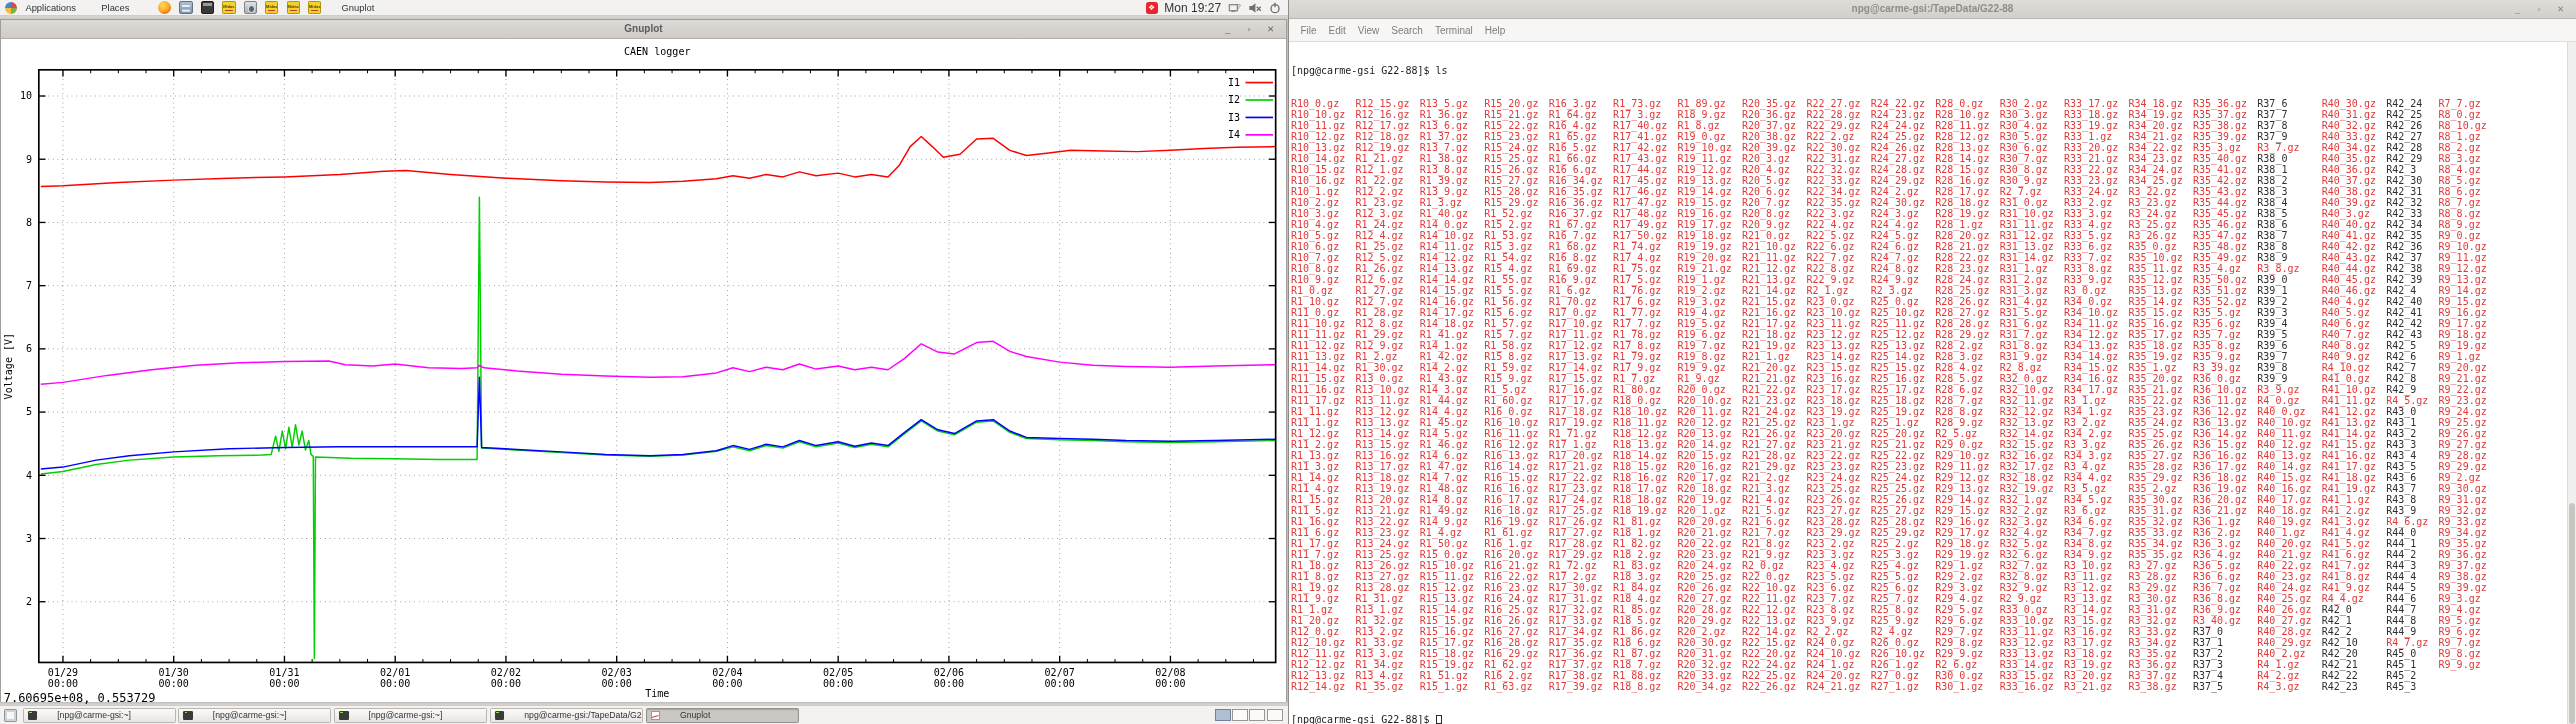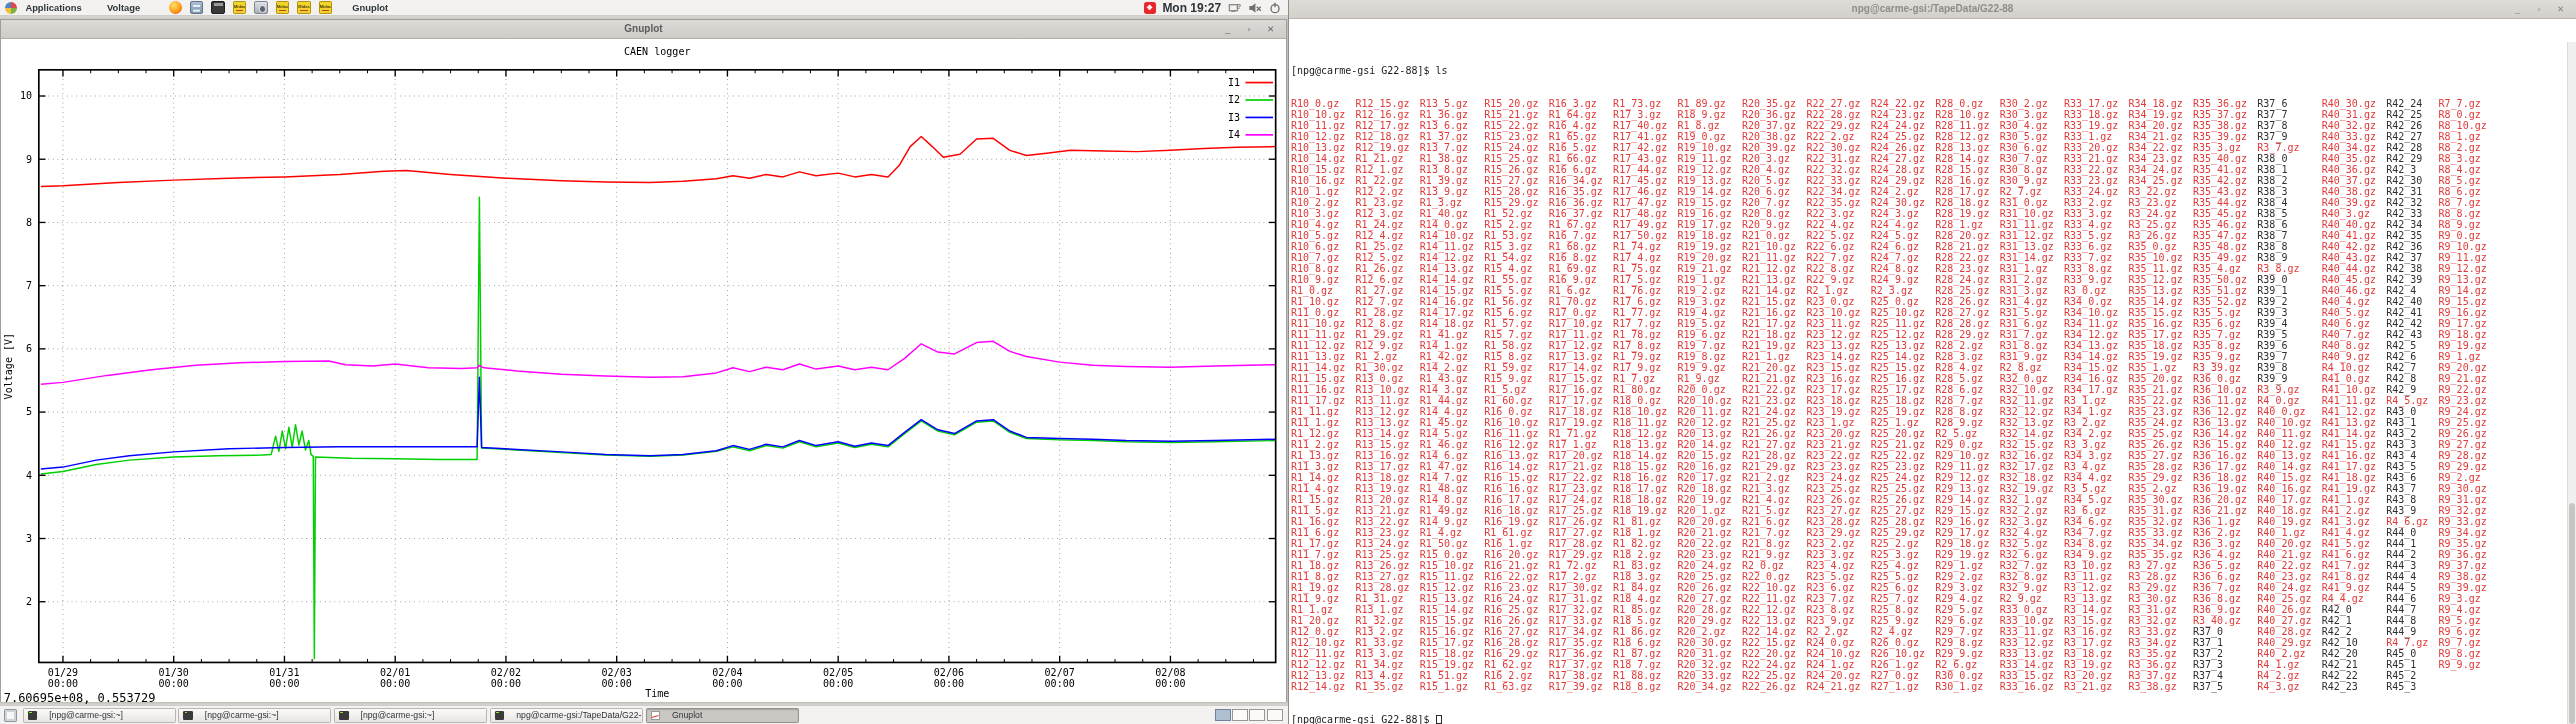--- a/index.html
+++ b/index.html
@@ -1,19 +1,19 @@
 <!DOCTYPE html>
 <html style="font-size:10.7px"><head>
 <meta charset="utf-8">
 <style>
   * { margin:0; padding:0; box-sizing:border-box; }
   html,body { width:2576px; height:725px; overflow:hidden; background:#d6d3ce; font-family:"Liberation Sans",sans-serif; }
 
   
-  #top-panel { position:absolute; left:0; top:0; width:1288px; height:16px; background:#f3f2f0; border-bottom:0.7px solid #cfcdc9; display:flex; align-items:center; z-index:30;font-weight:bold; }
+  #top-panel { position:absolute; left:0; top:0; width:1288px; height:16px; background:#f3f2f0; border-bottom:0.7px solid #cfcdc9; display:flex; align-items:center; z-index:30; }
   .panel-menu { font-size:9.4px; color:#2e3436; padding:0 6.7px; height:16px; display:flex; align-items:center; cursor:default; }
   .launcher { width:13.4px; height:13.4px; margin:0 2.7px; display:inline-block; position:relative; }
   .firefox-icon { border-radius:50%; background:radial-gradient(circle at 38% 32%, #ffe066, #ff9e1b 55%, #e0570f 85%); }
   .file-manager-icon { border-radius:2px; background:linear-gradient(#aebfd2,#7e97b0); border:0.7px solid #5f7387; }
   .file-manager-icon:after { content:""; position:absolute; left:2px; right:2px; top:3.4px; height:2px; background:#e8eef5; box-shadow:0 4.7px 0 #e8eef5; }
   .terminal-icon { border-radius:2px; background:#3a3a3a; border:0.7px solid #1f1f1f; }
   .terminal-icon:after { content:""; position:absolute; left:1.3px; top:1.3px; right:1.3px; height:2.7px; background:#9a9a9a; }
   .midas-icon { background:#f2d32c; border:0.7px solid #b09310; border-radius:1.3px; }
   .midas-icon:after { content:"Midas"; position:absolute; left:0; right:0; top:2.7px; text-align:center; font-size:4px; color:#4a3b06; font-weight:bold; }
   .midas-icon:before { content:""; position:absolute; left:2px; right:2px; bottom:2px; height:1.3px; background:#c03a2b; }
@@ -33,21 +33,21 @@
   #gnuplot-title { position:absolute; left:0; right:0; top:3.4px; text-align:center; font-size:10px; font-weight:bold; color:#5b5b5b; }
   .winbtn { position:absolute; top:2.7px; width:14.8px; height:13.4px; text-align:center; font-size:8.7px; color:#6e6e6e; line-height:13.4px; }
   #gnuplot-client { position:absolute; left:0; top:19px; width:1285px; height:663px; background:#fff; }
   #chart-svg { position:absolute; left:0; top:0; }
   #gnuplot-status { position:absolute; left:2.7px; top:652px; font-family:"DejaVu Sans Mono",monospace; font-size:12px; color:#000; }
 
   
   #taskbar { position:absolute; left:0; top:705px; width:1288px; height:19.5px; background:#f3f2f0; border-top:0.7px solid #cfcdc9; display:flex; align-items:center; z-index:30; }
   .show-desktop-icon { width:13.4px; height:13.4px; margin:0 5.4px 0 4px; background:#cfd4d9; border:0.7px solid #8d949b; border-radius:1.3px; position:relative; }
   .show-desktop-icon:after { content:""; position:absolute; inset:2px; background:#f5f7f9; }
-  .task-button { width:153px; height:15.4px; margin-right:2.7px; border:0.7px solid #b9b6b2; border-radius:1.3px; background:linear-gradient(#fbfaf9,#e8e6e3); display:flex; align-items:center; gap:12px; padding:0 4px; font-size:8.7px; color:#2e3436; overflow:hidden; white-space:nowrap; }
+  .task-button { width:153px; height:15.4px; margin-right:2.7px; border:0.7px solid #b9b6b2; border-radius:1.3px; background:linear-gradient(#fbfaf9,#e8e6e3); display:flex; align-items:center; gap:20px; padding:0 4px; font-size:8.7px; color:#2e3436; overflow:hidden; white-space:nowrap; }
   .task-button.active { background:#cbc8c4; border-color:#96938f; box-shadow:inset 0 0.7px 1.3px rgba(0,0,0,.25); }
   .terminal-task-icon { width:9.4px; height:9.4px; background:#3a3a3a; border-radius:1.3px; flex:0 0 auto; position:relative; }
   .terminal-task-icon:after { content:""; position:absolute; left:1.3px; top:1.3px; width:2.7px; height:1.3px; background:#8ae234; }
   .gnuplot-task-icon { width:9.4px; height:9.4px; background:#fff; border:0.7px solid #999; flex:0 0 auto; position:relative; }
   .gnuplot-task-icon:after { content:""; position:absolute; left:0.7px; top:4px; width:6.7px; height:2px; border-top:1.3px solid #e03a3a; transform:rotate(-18deg); }
   #pager { margin-left:auto; margin-right:5.4px; display:flex; gap:1.3px; }
   .pager-cell { width:16px; height:12px; background:#fbfaf9; border:0.7px solid #9a9792; }
   .pager-cell.active { background:#aebfd2; border-color:#6f8298; }
 
   
@@ -71,21 +71,21 @@
   
   .ctick { font-family:"DejaVu Sans Mono",monospace; font-size:15px; fill:#000; }
   .ctitle { font-family:"DejaVu Sans Mono",monospace; font-size:15px; fill:#000; }
 </style>
 </head>
 <body>
 
 <div id="top-panel">
   <span class="gnome-menu-icon"></span>
   <span class="panel-menu">Applications</span>
-  <span class="panel-menu" style="margin-left:12px">Voltage</span>
+  <span class="panel-menu" style="margin-left:12px">Places</span>
   <span id="launcher-strip" style="display:flex;align-items:center;margin-left:19px;gap:2.7px">
       <span class="launcher firefox-icon"></span>
       <span class="launcher file-manager-icon"></span>
       <span class="launcher terminal-icon"></span>
       <span class="launcher midas-icon"></span>
       <span class="launcher screenshot-icon"></span>
       <span class="launcher midas-icon"></span>
       <span class="launcher midas-icon"></span>
       <span class="launcher midas-icon"></span>
     </span>
@@ -328,20 +328,28 @@
     </span>
 </div>
 
 <div id="terminal-window">
   <div id="terminal-titlebar">
     <div id="terminal-title">npg@carme-gsi:/TapeData/G22-88</div>
     <span class="winbtn term" style="right:51px">_</span>
     <span class="winbtn term" style="right:29.5px">▫</span>
     <span class="winbtn term" style="right:8px">✕</span>
   </div>
+  <div id="terminal-menubar">
+      <span class="term-menu-item">File</span>
+      <span class="term-menu-item">Edit</span>
+      <span class="term-menu-item">View</span>
+      <span class="term-menu-item">Search</span>
+      <span class="term-menu-item">Terminal</span>
+      <span class="term-menu-item">Help</span>
+    </div>
   <div id="terminal-content">
     <div><span id="prompt1">[npg@carme-gsi G22-88]$ ls</span></div>
     <div id="listing"><div class="ls-col"><div class="fz">R10_0.gz</div><div class="fz">R10_10.gz</div><div class="fz">R10_11.gz</div><div class="fz">R10_12.gz</div><div class="fz">R10_13.gz</div><div class="fz">R10_14.gz</div><div class="fz">R10_15.gz</div><div class="fz">R10_16.gz</div><div class="fz">R10_1.gz</div><div class="fz">R10_2.gz</div><div class="fz">R10_3.gz</div><div class="fz">R10_4.gz</div><div class="fz">R10_5.gz</div><div class="fz">R10_6.gz</div><div class="fz">R10_7.gz</div><div class="fz">R10_8.gz</div><div class="fz">R10_9.gz</div><div class="fz">R1_0.gz</div><div class="fz">R1_10.gz</div><div class="fz">R11_0.gz</div><div class="fz">R11_10.gz</div><div class="fz">R11_11.gz</div><div class="fz">R11_12.gz</div><div class="fz">R11_13.gz</div><div class="fz">R11_14.gz</div><div class="fz">R11_15.gz</div><div class="fz">R11_16.gz</div><div class="fz">R11_17.gz</div><div class="fz">R1_11.gz</div><div class="fz">R11_1.gz</div><div class="fz">R1_12.gz</div><div class="fz">R11_2.gz</div><div class="fz">R1_13.gz</div><div class="fz">R11_3.gz</div><div class="fz">R1_14.gz</div><div class="fz">R11_4.gz</div><div class="fz">R1_15.gz</div><div class="fz">R11_5.gz</div><div class="fz">R1_16.gz</div><div class="fz">R11_6.gz</div><div class="fz">R1_17.gz</div><div class="fz">R11_7.gz</div><div class="fz">R1_18.gz</div><div class="fz">R11_8.gz</div><div class="fz">R1_19.gz</div><div class="fz">R11_9.gz</div><div class="fz">R1_1.gz</div><div class="fz">R1_20.gz</div><div class="fz">R12_0.gz</div><div class="fz">R12_10.gz</div><div class="fz">R12_11.gz</div><div class="fz">R12_12.gz</div><div class="fz">R12_13.gz</div><div class="fz">R12_14.gz</div></div><div class="ls-col"><div class="fz">R12_15.gz</div><div class="fz">R12_16.gz</div><div class="fz">R12_17.gz</div><div class="fz">R12_18.gz</div><div class="fz">R12_19.gz</div><div class="fz">R1_21.gz</div><div class="fz">R12_1.gz</div><div class="fz">R1_22.gz</div><div class="fz">R12_2.gz</div><div class="fz">R1_23.gz</div><div class="fz">R12_3.gz</div><div class="fz">R1_24.gz</div><div class="fz">R12_4.gz</div><div class="fz">R1_25.gz</div><div class="fz">R12_5.gz</div><div class="fz">R1_26.gz</div><div class="fz">R12_6.gz</div><div class="fz">R1_27.gz</div><div class="fz">R12_7.gz</div><div class="fz">R1_28.gz</div><div class="fz">R12_8.gz</div><div class="fz">R1_29.gz</div><div class="fz">R12_9.gz</div><div class="fz">R1_2.gz</div><div class="fz">R1_30.gz</div><div class="fz">R13_0.gz</div><div class="fz">R13_10.gz</div><div class="fz">R13_11.gz</div><div class="fz">R13_12.gz</div><div class="fz">R13_13.gz</div><div class="fz">R13_14.gz</div><div class="fz">R13_15.gz</div><div class="fz">R13_16.gz</div><div class="fz">R13_17.gz</div><div class="fz">R13_18.gz</div><div class="fz">R13_19.gz</div><div class="fz">R13_20.gz</div><div class="fz">R13_21.gz</div><div class="fz">R13_22.gz</div><div class="fz">R13_23.gz</div><div class="fz">R13_24.gz</div><div class="fz">R13_25.gz</div><div class="fz">R13_26.gz</div><div class="fz">R13_27.gz</div><div class="fz">R13_28.gz</div><div class="fz">R1_31.gz</div><div class="fz">R13_1.gz</div><div class="fz">R1_32.gz</div><div class="fz">R13_2.gz</div><div class="fz">R1_33.gz</div><div class="fz">R13_3.gz</div><div class="fz">R1_34.gz</div><div class="fz">R13_4.gz</div><div class="fz">R1_35.gz</div></div><div class="ls-col"><div class="fz">R13_5.gz</div><div class="fz">R1_36.gz</div><div class="fz">R13_6.gz</div><div class="fz">R1_37.gz</div><div class="fz">R13_7.gz</div><div class="fz">R1_38.gz</div><div class="fz">R13_8.gz</div><div class="fz">R1_39.gz</div><div class="fz">R13_9.gz</div><div class="fz">R1_3.gz</div><div class="fz">R1_40.gz</div><div class="fz">R14_0.gz</div><div class="fz">R14_10.gz</div><div class="fz">R14_11.gz</div><div class="fz">R14_12.gz</div><div class="fz">R14_13.gz</div><div class="fz">R14_14.gz</div><div class="fz">R14_15.gz</div><div class="fz">R14_16.gz</div><div class="fz">R14_17.gz</div><div class="fz">R14_18.gz</div><div class="fz">R1_41.gz</div><div class="fz">R14_1.gz</div><div class="fz">R1_42.gz</div><div class="fz">R14_2.gz</div><div class="fz">R1_43.gz</div><div class="fz">R14_3.gz</div><div class="fz">R1_44.gz</div><div class="fz">R14_4.gz</div><div class="fz">R1_45.gz</div><div class="fz">R14_5.gz</div><div class="fz">R1_46.gz</div><div class="fz">R14_6.gz</div><div class="fz">R1_47.gz</div><div class="fz">R14_7.gz</div><div class="fz">R1_48.gz</div><div class="fz">R14_8.gz</div><div class="fz">R1_49.gz</div><div class="fz">R14_9.gz</div><div class="fz">R1_4.gz</div><div class="fz">R1_50.gz</div><div class="fz">R15_0.gz</div><div class="fz">R15_10.gz</div><div class="fz">R15_11.gz</div><div class="fz">R15_12.gz</div><div class="fz">R15_13.gz</div><div class="fz">R15_14.gz</div><div class="fz">R15_15.gz</div><div class="fz">R15_16.gz</div><div class="fz">R15_17.gz</div><div class="fz">R15_18.gz</div><div class="fz">R15_19.gz</div><div class="fz">R1_51.gz</div><div class="fz">R15_1.gz</div></div><div class="ls-col"><div class="fz">R15_20.gz</div><div class="fz">R15_21.gz</div><div class="fz">R15_22.gz</div><div class="fz">R15_23.gz</div><div class="fz">R15_24.gz</div><div class="fz">R15_25.gz</div><div class="fz">R15_26.gz</div><div class="fz">R15_27.gz</div><div class="fz">R15_28.gz</div><div class="fz">R15_29.gz</div><div class="fz">R1_52.gz</div><div class="fz">R15_2.gz</div><div class="fz">R1_53.gz</div><div class="fz">R15_3.gz</div><div class="fz">R1_54.gz</div><div class="fz">R15_4.gz</div><div class="fz">R1_55.gz</div><div class="fz">R15_5.gz</div><div class="fz">R1_56.gz</div><div class="fz">R15_6.gz</div><div class="fz">R1_57.gz</div><div class="fz">R15_7.gz</div><div class="fz">R1_58.gz</div><div class="fz">R15_8.gz</div><div class="fz">R1_59.gz</div><div class="fz">R15_9.gz</div><div class="fz">R1_5.gz</div><div class="fz">R1_60.gz</div><div class="fz">R16_0.gz</div><div class="fz">R16_10.gz</div><div class="fz">R16_11.gz</div><div class="fz">R16_12.gz</div><div class="fz">R16_13.gz</div><div class="fz">R16_14.gz</div><div class="fz">R16_15.gz</div><div class="fz">R16_16.gz</div><div class="fz">R16_17.gz</div><div class="fz">R16_18.gz</div><div class="fz">R16_19.gz</div><div class="fz">R1_61.gz</div><div class="fz">R16_1.gz</div><div class="fz">R16_20.gz</div><div class="fz">R16_21.gz</div><div class="fz">R16_22.gz</div><div class="fz">R16_23.gz</div><div class="fz">R16_24.gz</div><div class="fz">R16_25.gz</div><div class="fz">R16_26.gz</div><div class="fz">R16_27.gz</div><div class="fz">R16_28.gz</div><div class="fz">R16_29.gz</div><div class="fz">R1_62.gz</div><div class="fz">R16_2.gz</div><div class="fz">R1_63.gz</div></div><div class="ls-col"><div class="fz">R16_3.gz</div><div class="fz">R1_64.gz</div><div class="fz">R16_4.gz</div><div class="fz">R1_65.gz</div><div class="fz">R16_5.gz</div><div class="fz">R1_66.gz</div><div class="fz">R16_6.gz</div><div class="fz">R16_34.gz</div><div class="fz">R16_35.gz</div><div class="fz">R16_36.gz</div><div class="fz">R16_37.gz</div><div class="fz">R1_67.gz</div><div class="fz">R16_7.gz</div><div class="fz">R1_68.gz</div><div class="fz">R16_8.gz</div><div class="fz">R1_69.gz</div><div class="fz">R16_9.gz</div><div class="fz">R1_6.gz</div><div class="fz">R1_70.gz</div><div class="fz">R17_0.gz</div><div class="fz">R17_10.gz</div><div class="fz">R17_11.gz</div><div class="fz">R17_12.gz</div><div class="fz">R17_13.gz</div><div class="fz">R17_14.gz</div><div class="fz">R17_15.gz</div><div class="fz">R17_16.gz</div><div class="fz">R17_17.gz</div><div class="fz">R17_18.gz</div><div class="fz">R17_19.gz</div><div class="fz">R1_71.gz</div><div class="fz">R17_1.gz</div><div class="fz">R17_20.gz</div><div class="fz">R17_21.gz</div><div class="fz">R17_22.gz</div><div class="fz">R17_23.gz</div><div class="fz">R17_24.gz</div><div class="fz">R17_25.gz</div><div class="fz">R17_26.gz</div><div class="fz">R17_27.gz</div><div class="fz">R17_28.gz</div><div class="fz">R17_29.gz</div><div class="fz">R1_72.gz</div><div class="fz">R17_2.gz</div><div class="fz">R17_30.gz</div><div class="fz">R17_31.gz</div><div class="fz">R17_32.gz</div><div class="fz">R17_33.gz</div><div class="fz">R17_34.gz</div><div class="fz">R17_35.gz</div><div class="fz">R17_36.gz</div><div class="fz">R17_37.gz</div><div class="fz">R17_38.gz</div><div class="fz">R17_39.gz</div></div><div class="ls-col"><div class="fz">R1_73.gz</div><div class="fz">R17_3.gz</div><div class="fz">R17_40.gz</div><div class="fz">R17_41.gz</div><div class="fz">R17_42.gz</div><div class="fz">R17_43.gz</div><div class="fz">R17_44.gz</div><div class="fz">R17_45.gz</div><div class="fz">R17_46.gz</div><div class="fz">R17_47.gz</div><div class="fz">R17_48.gz</div><div class="fz">R17_49.gz</div><div class="fz">R17_50.gz</div><div class="fz">R1_74.gz</div><div class="fz">R17_4.gz</div><div class="fz">R1_75.gz</div><div class="fz">R17_5.gz</div><div class="fz">R1_76.gz</div><div class="fz">R17_6.gz</div><div class="fz">R1_77.gz</div><div class="fz">R17_7.gz</div><div class="fz">R1_78.gz</div><div class="fz">R17_8.gz</div><div class="fz">R1_79.gz</div><div class="fz">R17_9.gz</div><div class="fz">R1_7.gz</div><div class="fz">R1_80.gz</div><div class="fz">R18_0.gz</div><div class="fz">R18_10.gz</div><div class="fz">R18_11.gz</div><div class="fz">R18_12.gz</div><div class="fz">R18_13.gz</div><div class="fz">R18_14.gz</div><div class="fz">R18_15.gz</div><div class="fz">R18_16.gz</div><div class="fz">R18_17.gz</div><div class="fz">R18_18.gz</div><div class="fz">R18_19.gz</div><div class="fz">R1_81.gz</div><div class="fz">R18_1.gz</div><div class="fz">R1_82.gz</div><div class="fz">R18_2.gz</div><div class="fz">R1_83.gz</div><div class="fz">R18_3.gz</div><div class="fz">R1_84.gz</div><div class="fz">R18_4.gz</div><div class="fz">R1_85.gz</div><div class="fz">R18_5.gz</div><div class="fz">R1_86.gz</div><div class="fz">R18_6.gz</div><div class="fz">R1_87.gz</div><div class="fz">R18_7.gz</div><div class="fz">R1_88.gz</div><div class="fz">R18_8.gz</div></div><div class="ls-col"><div class="fz">R1_89.gz</div><div class="fz">R18_9.gz</div><div class="fz">R1_8.gz</div><div class="fz">R19_0.gz</div><div class="fz">R19_10.gz</div><div class="fz">R19_11.gz</div><div class="fz">R19_12.gz</div><div class="fz">R19_13.gz</div><div class="fz">R19_14.gz</div><div class="fz">R19_15.gz</div><div class="fz">R19_16.gz</div><div class="fz">R19_17.gz</div><div class="fz">R19_18.gz</div><div class="fz">R19_19.gz</div><div class="fz">R19_20.gz</div><div class="fz">R19_21.gz</div><div class="fz">R19_1.gz</div><div class="fz">R19_2.gz</div><div class="fz">R19_3.gz</div><div class="fz">R19_4.gz</div><div class="fz">R19_5.gz</div><div class="fz">R19_6.gz</div><div class="fz">R19_7.gz</div><div class="fz">R19_8.gz</div><div class="fz">R19_9.gz</div><div class="fz">R1_9.gz</div><div class="fz">R20_0.gz</div><div class="fz">R20_10.gz</div><div class="fz">R20_11.gz</div><div class="fz">R20_12.gz</div><div class="fz">R20_13.gz</div><div class="fz">R20_14.gz</div><div class="fz">R20_15.gz</div><div class="fz">R20_16.gz</div><div class="fz">R20_17.gz</div><div class="fz">R20_18.gz</div><div class="fz">R20_19.gz</div><div class="fz">R20_1.gz</div><div class="fz">R20_20.gz</div><div class="fz">R20_21.gz</div><div class="fz">R20_22.gz</div><div class="fz">R20_23.gz</div><div class="fz">R20_24.gz</div><div class="fz">R20_25.gz</div><div class="fz">R20_26.gz</div><div class="fz">R20_27.gz</div><div class="fz">R20_28.gz</div><div class="fz">R20_29.gz</div><div class="fz">R20_2.gz</div><div class="fz">R20_30.gz</div><div class="fz">R20_31.gz</div><div class="fz">R20_32.gz</div><div class="fz">R20_33.gz</div><div class="fz">R20_34.gz</div></div><div class="ls-col"><div class="fz">R20_35.gz</div><div class="fz">R20_36.gz</div><div class="fz">R20_37.gz</div><div class="fz">R20_38.gz</div><div class="fz">R20_39.gz</div><div class="fz">R20_3.gz</div><div class="fz">R20_4.gz</div><div class="fz">R20_5.gz</div><div class="fz">R20_6.gz</div><div class="fz">R20_7.gz</div><div class="fz">R20_8.gz</div><div class="fz">R20_9.gz</div><div class="fz">R21_0.gz</div><div class="fz">R21_10.gz</div><div class="fz">R21_11.gz</div><div class="fz">R21_12.gz</div><div class="fz">R21_13.gz</div><div class="fz">R21_14.gz</div><div class="fz">R21_15.gz</div><div class="fz">R21_16.gz</div><div class="fz">R21_17.gz</div><div class="fz">R21_18.gz</div><div class="fz">R21_19.gz</div><div class="fz">R21_1.gz</div><div class="fz">R21_20.gz</div><div class="fz">R21_21.gz</div><div class="fz">R21_22.gz</div><div class="fz">R21_23.gz</div><div class="fz">R21_24.gz</div><div class="fz">R21_25.gz</div><div class="fz">R21_26.gz</div><div class="fz">R21_27.gz</div><div class="fz">R21_28.gz</div><div class="fz">R21_29.gz</div><div class="fz">R21_2.gz</div><div class="fz">R21_3.gz</div><div class="fz">R21_4.gz</div><div class="fz">R21_5.gz</div><div class="fz">R21_6.gz</div><div class="fz">R21_7.gz</div><div class="fz">R21_8.gz</div><div class="fz">R21_9.gz</div><div class="fz">R2_0.gz</div><div class="fz">R22_0.gz</div><div class="fz">R22_10.gz</div><div class="fz">R22_11.gz</div><div class="fz">R22_12.gz</div><div class="fz">R22_13.gz</div><div class="fz">R22_14.gz</div><div class="fz">R22_15.gz</div><div class="fz">R22_20.gz</div><div class="fz">R22_24.gz</div><div class="fz">R22_25.gz</div><div class="fz">R22_26.gz</div></div><div class="ls-col"><div class="fz">R22_27.gz</div><div class="fz">R22_28.gz</div><div class="fz">R22_29.gz</div><div class="fz">R22_2.gz</div><div class="fz">R22_30.gz</div><div class="fz">R22_31.gz</div><div class="fz">R22_32.gz</div><div class="fz">R22_33.gz</div><div class="fz">R22_34.gz</div><div class="fz">R22_35.gz</div><div class="fz">R22_3.gz</div><div class="fz">R22_4.gz</div><div class="fz">R22_5.gz</div><div class="fz">R22_6.gz</div><div class="fz">R22_7.gz</div><div class="fz">R22_8.gz</div><div class="fz">R22_9.gz</div><div class="fz">R2_1.gz</div><div class="fz">R23_0.gz</div><div class="fz">R23_10.gz</div><div class="fz">R23_11.gz</div><div class="fz">R23_12.gz</div><div class="fz">R23_13.gz</div><div class="fz">R23_14.gz</div><div class="fz">R23_15.gz</div><div class="fz">R23_16.gz</div><div class="fz">R23_17.gz</div><div class="fz">R23_18.gz</div><div class="fz">R23_19.gz</div><div class="fz">R23_1.gz</div><div class="fz">R23_20.gz</div><div class="fz">R23_21.gz</div><div class="fz">R23_22.gz</div><div class="fz">R23_23.gz</div><div class="fz">R23_24.gz</div><div class="fz">R23_25.gz</div><div class="fz">R23_26.gz</div><div class="fz">R23_27.gz</div><div class="fz">R23_28.gz</div><div class="fz">R23_29.gz</div><div class="fz">R23_2.gz</div><div class="fz">R23_3.gz</div><div class="fz">R23_4.gz</div><div class="fz">R23_5.gz</div><div class="fz">R23_6.gz</div><div class="fz">R23_7.gz</div><div class="fz">R23_8.gz</div><div class="fz">R23_9.gz</div><div class="fz">R2_2.gz</div><div class="fz">R24_0.gz</div><div class="fz">R24_10.gz</div><div class="fz">R24_1.gz</div><div class="fz">R24_20.gz</div><div class="fz">R24_21.gz</div></div><div class="ls-col"><div class="fz">R24_22.gz</div><div class="fz">R24_23.gz</div><div class="fz">R24_24.gz</div><div class="fz">R24_25.gz</div><div class="fz">R24_26.gz</div><div class="fz">R24_27.gz</div><div class="fz">R24_28.gz</div><div class="fz">R24_29.gz</div><div class="fz">R24_2.gz</div><div class="fz">R24_30.gz</div><div class="fz">R24_3.gz</div><div class="fz">R24_4.gz</div><div class="fz">R24_5.gz</div><div class="fz">R24_6.gz</div><div class="fz">R24_7.gz</div><div class="fz">R24_8.gz</div><div class="fz">R24_9.gz</div><div class="fz">R2_3.gz</div><div class="fz">R25_0.gz</div><div class="fz">R25_10.gz</div><div class="fz">R25_11.gz</div><div class="fz">R25_12.gz</div><div class="fz">R25_13.gz</div><div class="fz">R25_14.gz</div><div class="fz">R25_15.gz</div><div class="fz">R25_16.gz</div><div class="fz">R25_17.gz</div><div class="fz">R25_18.gz</div><div class="fz">R25_19.gz</div><div class="fz">R25_1.gz</div><div class="fz">R25_20.gz</div><div class="fz">R25_21.gz</div><div class="fz">R25_22.gz</div><div class="fz">R25_23.gz</div><div class="fz">R25_24.gz</div><div class="fz">R25_25.gz</div><div class="fz">R25_26.gz</div><div class="fz">R25_27.gz</div><div class="fz">R25_28.gz</div><div class="fz">R25_29.gz</div><div class="fz">R25_2.gz</div><div class="fz">R25_3.gz</div><div class="fz">R25_4.gz</div><div class="fz">R25_5.gz</div><div class="fz">R25_6.gz</div><div class="fz">R25_7.gz</div><div class="fz">R25_8.gz</div><div class="fz">R25_9.gz</div><div class="fz">R2_4.gz</div><div class="fz">R26_0.gz</div><div class="fz">R26_10.gz</div><div class="fz">R26_1.gz</div><div class="fz">R27_0.gz</div><div class="fz">R27_1.gz</div></div><div class="ls-col"><div class="fz">R28_0.gz</div><div class="fz">R28_10.gz</div><div class="fz">R28_11.gz</div><div class="fz">R28_12.gz</div><div class="fz">R28_13.gz</div><div class="fz">R28_14.gz</div><div class="fz">R28_15.gz</div><div class="fz">R28_16.gz</div><div class="fz">R28_17.gz</div><div class="fz">R28_18.gz</div><div class="fz">R28_19.gz</div><div class="fz">R28_1.gz</div><div class="fz">R28_20.gz</div><div class="fz">R28_21.gz</div><div class="fz">R28_22.gz</div><div class="fz">R28_23.gz</div><div class="fz">R28_24.gz</div><div class="fz">R28_25.gz</div><div class="fz">R28_26.gz</div><div class="fz">R28_27.gz</div><div class="fz">R28_28.gz</div><div class="fz">R28_29.gz</div><div class="fz">R28_2.gz</div><div class="fz">R28_3.gz</div><div class="fz">R28_4.gz</div><div class="fz">R28_5.gz</div><div class="fz">R28_6.gz</div><div class="fz">R28_7.gz</div><div class="fz">R28_8.gz</div><div class="fz">R28_9.gz</div><div class="fz">R2_5.gz</div><div class="fz">R29_0.gz</div><div class="fz">R29_10.gz</div><div class="fz">R29_11.gz</div><div class="fz">R29_12.gz</div><div class="fz">R29_13.gz</div><div class="fz">R29_14.gz</div><div class="fz">R29_15.gz</div><div class="fz">R29_16.gz</div><div class="fz">R29_17.gz</div><div class="fz">R29_18.gz</div><div class="fz">R29_19.gz</div><div class="fz">R29_1.gz</div><div class="fz">R29_2.gz</div><div class="fz">R29_3.gz</div><div class="fz">R29_4.gz</div><div class="fz">R29_5.gz</div><div class="fz">R29_6.gz</div><div class="fz">R29_7.gz</div><div class="fz">R29_8.gz</div><div class="fz">R29_9.gz</div><div class="fz">R2_6.gz</div><div class="fz">R30_0.gz</div><div class="fz">R30_1.gz</div></div><div class="ls-col"><div class="fz">R30_2.gz</div><div class="fz">R30_3.gz</div><div class="fz">R30_4.gz</div><div class="fz">R30_5.gz</div><div class="fz">R30_6.gz</div><div class="fz">R30_7.gz</div><div class="fz">R30_8.gz</div><div class="fz">R30_9.gz</div><div class="fz">R2_7.gz</div><div class="fz">R31_0.gz</div><div class="fz">R31_10.gz</div><div class="fz">R31_11.gz</div><div class="fz">R31_12.gz</div><div class="fz">R31_13.gz</div><div class="fz">R31_14.gz</div><div class="fz">R31_1.gz</div><div class="fz">R31_2.gz</div><div class="fz">R31_3.gz</div><div class="fz">R31_4.gz</div><div class="fz">R31_5.gz</div><div class="fz">R31_6.gz</div><div class="fz">R31_7.gz</div><div class="fz">R31_8.gz</div><div class="fz">R31_9.gz</div><div class="fz">R2_8.gz</div><div class="fz">R32_0.gz</div><div class="fz">R32_10.gz</div><div class="fz">R32_11.gz</div><div class="fz">R32_12.gz</div><div class="fz">R32_13.gz</div><div class="fz">R32_14.gz</div><div class="fz">R32_15.gz</div><div class="fz">R32_16.gz</div><div class="fz">R32_17.gz</div><div class="fz">R32_18.gz</div><div class="fz">R32_19.gz</div><div class="fz">R32_1.gz</div><div class="fz">R32_2.gz</div><div class="fz">R32_3.gz</div><div class="fz">R32_4.gz</div><div class="fz">R32_5.gz</div><div class="fz">R32_6.gz</div><div class="fz">R32_7.gz</div><div class="fz">R32_8.gz</div><div class="fz">R32_9.gz</div><div class="fz">R2_9.gz</div><div class="fz">R33_0.gz</div><div class="fz">R33_10.gz</div><div class="fz">R33_11.gz</div><div class="fz">R33_12.gz</div><div class="fz">R33_13.gz</div><div class="fz">R33_14.gz</div><div class="fz">R33_15.gz</div><div class="fz">R33_16.gz</div></div><div class="ls-col"><div class="fz">R33_17.gz</div><div class="fz">R33_18.gz</div><div class="fz">R33_19.gz</div><div class="fz">R33_1.gz</div><div class="fz">R33_20.gz</div><div class="fz">R33_21.gz</div><div class="fz">R33_22.gz</div><div class="fz">R33_23.gz</div><div class="fz">R33_24.gz</div><div class="fz">R33_2.gz</div><div class="fz">R33_3.gz</div><div class="fz">R33_4.gz</div><div class="fz">R33_5.gz</div><div class="fz">R33_6.gz</div><div class="fz">R33_7.gz</div><div class="fz">R33_8.gz</div><div class="fz">R33_9.gz</div><div class="fz">R3_0.gz</div><div class="fz">R34_0.gz</div><div class="fz">R34_10.gz</div><div class="fz">R34_11.gz</div><div class="fz">R34_12.gz</div><div class="fz">R34_13.gz</div><div class="fz">R34_14.gz</div><div class="fz">R34_15.gz</div><div class="fz">R34_16.gz</div><div class="fz">R34_17.gz</div><div class="fz">R3_1.gz</div><div class="fz">R34_1.gz</div><div class="fz">R3_2.gz</div><div class="fz">R34_2.gz</div><div class="fz">R3_3.gz</div><div class="fz">R34_3.gz</div><div class="fz">R3_4.gz</div><div class="fz">R34_4.gz</div><div class="fz">R3_5.gz</div><div class="fz">R34_5.gz</div><div class="fz">R3_6.gz</div><div class="fz">R34_6.gz</div><div class="fz">R34_7.gz</div><div class="fz">R34_8.gz</div><div class="fz">R34_9.gz</div><div class="fz">R3_10.gz</div><div class="fz">R3_11.gz</div><div class="fz">R3_12.gz</div><div class="fz">R3_13.gz</div><div class="fz">R3_14.gz</div><div class="fz">R3_15.gz</div><div class="fz">R3_16.gz</div><div class="fz">R3_17.gz</div><div class="fz">R3_18.gz</div><div class="fz">R3_19.gz</div><div class="fz">R3_20.gz</div><div class="fz">R3_21.gz</div></div><div class="ls-col"><div class="fz">R34_18.gz</div><div class="fz">R34_19.gz</div><div class="fz">R34_20.gz</div><div class="fz">R34_21.gz</div><div class="fz">R34_22.gz</div><div class="fz">R34_23.gz</div><div class="fz">R34_24.gz</div><div class="fz">R34_25.gz</div><div class="fz">R3_22.gz</div><div class="fz">R3_23.gz</div><div class="fz">R3_24.gz</div><div class="fz">R3_25.gz</div><div class="fz">R3_26.gz</div><div class="fz">R35_0.gz</div><div class="fz">R35_10.gz</div><div class="fz">R35_11.gz</div><div class="fz">R35_12.gz</div><div class="fz">R35_13.gz</div><div class="fz">R35_14.gz</div><div class="fz">R35_15.gz</div><div class="fz">R35_16.gz</div><div class="fz">R35_17.gz</div><div class="fz">R35_18.gz</div><div class="fz">R35_19.gz</div><div class="fz">R35_1.gz</div><div class="fz">R35_20.gz</div><div class="fz">R35_21.gz</div><div class="fz">R35_22.gz</div><div class="fz">R35_23.gz</div><div class="fz">R35_24.gz</div><div class="fz">R35_25.gz</div><div class="fz">R35_26.gz</div><div class="fz">R35_27.gz</div><div class="fz">R35_28.gz</div><div class="fz">R35_29.gz</div><div class="fz">R35_2.gz</div><div class="fz">R35_30.gz</div><div class="fz">R35_31.gz</div><div class="fz">R35_32.gz</div><div class="fz">R35_33.gz</div><div class="fz">R35_34.gz</div><div class="fz">R35_35.gz</div><div class="fz">R3_27.gz</div><div class="fz">R3_28.gz</div><div class="fz">R3_29.gz</div><div class="fz">R3_30.gz</div><div class="fz">R3_31.gz</div><div class="fz">R3_32.gz</div><div class="fz">R3_33.gz</div><div class="fz">R3_34.gz</div><div class="fz">R3_35.gz</div><div class="fz">R3_36.gz</div><div class="fz">R3_37.gz</div><div class="fz">R3_38.gz</div></div><div class="ls-col"><div class="fz">R35_36.gz</div><div class="fz">R35_37.gz</div><div class="fz">R35_38.gz</div><div class="fz">R35_39.gz</div><div class="fz">R35_3.gz</div><div class="fz">R35_40.gz</div><div class="fz">R35_41.gz</div><div class="fz">R35_42.gz</div><div class="fz">R35_43.gz</div><div class="fz">R35_44.gz</div><div class="fz">R35_45.gz</div><div class="fz">R35_46.gz</div><div class="fz">R35_47.gz</div><div class="fz">R35_48.gz</div><div class="fz">R35_49.gz</div><div class="fz">R35_4.gz</div><div class="fz">R35_50.gz</div><div class="fz">R35_51.gz</div><div class="fz">R35_52.gz</div><div class="fz">R35_5.gz</div><div class="fz">R35_6.gz</div><div class="fz">R35_7.gz</div><div class="fz">R35_8.gz</div><div class="fz">R35_9.gz</div><div class="fz">R3_39.gz</div><div class="fz">R36_0.gz</div><div class="fz">R36_10.gz</div><div class="fz">R36_11.gz</div><div class="fz">R36_12.gz</div><div class="fz">R36_13.gz</div><div class="fz">R36_14.gz</div><div class="fz">R36_15.gz</div><div class="fz">R36_16.gz</div><div class="fz">R36_17.gz</div><div class="fz">R36_18.gz</div><div class="fz">R36_19.gz</div><div class="fz">R36_20.gz</div><div class="fz">R36_21.gz</div><div class="fz">R36_1.gz</div><div class="fz">R36_2.gz</div><div class="fz">R36_3.gz</div><div class="fz">R36_4.gz</div><div class="fz">R36_5.gz</div><div class="fz">R36_6.gz</div><div class="fz">R36_7.gz</div><div class="fz">R36_8.gz</div><div class="fz">R36_9.gz</div><div class="fz">R3_40.gz</div><div class="fb">R37_0</div><div class="fb">R37_1</div><div class="fb">R37_2</div><div class="fb">R37_3</div><div class="fb">R37_4</div><div class="fb">R37_5</div></div><div class="ls-col"><div class="fb">R37_6</div><div class="fb">R37_7</div><div class="fb">R37_8</div><div class="fb">R37_9</div><div class="fz">R3_7.gz</div><div class="fb">R38_0</div><div class="fb">R38_1</div><div class="fb">R38_2</div><div class="fb">R38_3</div><div class="fb">R38_4</div><div class="fb">R38_5</div><div class="fb">R38_6</div><div class="fb">R38_7</div><div class="fb">R38_8</div><div class="fb">R38_9</div><div class="fz">R3_8.gz</div><div class="fb">R39_0</div><div class="fb">R39_1</div><div class="fb">R39_2</div><div class="fb">R39_3</div><div class="fb">R39_4</div><div class="fb">R39_5</div><div class="fb">R39_6</div><div class="fb">R39_7</div><div class="fb">R39_8</div><div class="fb">R39_9</div><div class="fz">R3_9.gz</div><div class="fz">R4_0.gz</div><div class="fz">R40_0.gz</div><div class="fz">R40_10.gz</div><div class="fz">R40_11.gz</div><div class="fz">R40_12.gz</div><div class="fz">R40_13.gz</div><div class="fz">R40_14.gz</div><div class="fz">R40_15.gz</div><div class="fz">R40_16.gz</div><div class="fz">R40_17.gz</div><div class="fz">R40_18.gz</div><div class="fz">R40_19.gz</div><div class="fz">R40_1.gz</div><div class="fz">R40_20.gz</div><div class="fz">R40_21.gz</div><div class="fz">R40_22.gz</div><div class="fz">R40_23.gz</div><div class="fz">R40_24.gz</div><div class="fz">R40_25.gz</div><div class="fz">R40_26.gz</div><div class="fz">R40_27.gz</div><div class="fz">R40_28.gz</div><div class="fz">R40_29.gz</div><div class="fz">R40_2.gz</div><div class="fz">R4_1.gz</div><div class="fz">R4_2.gz</div><div class="fz">R4_3.gz</div></div><div class="ls-col"><div class="fz">R40_30.gz</div><div class="fz">R40_31.gz</div><div class="fz">R40_32.gz</div><div class="fz">R40_33.gz</div><div class="fz">R40_34.gz</div><div class="fz">R40_35.gz</div><div class="fz">R40_36.gz</div><div class="fz">R40_37.gz</div><div class="fz">R40_38.gz</div><div class="fz">R40_39.gz</div><div class="fz">R40_3.gz</div><div class="fz">R40_40.gz</div><div class="fz">R40_41.gz</div><div class="fz">R40_42.gz</div><div class="fz">R40_43.gz</div><div class="fz">R40_44.gz</div><div class="fz">R40_45.gz</div><div class="fz">R40_46.gz</div><div class="fz">R40_4.gz</div><div class="fz">R40_5.gz</div><div class="fz">R40_6.gz</div><div class="fz">R40_7.gz</div><div class="fz">R40_8.gz</div><div class="fz">R40_9.gz</div><div class="fz">R4_10.gz</div><div class="fz">R41_0.gz</div><div class="fz">R41_10.gz</div><div class="fz">R41_11.gz</div><div class="fz">R41_12.gz</div><div class="fz">R41_13.gz</div><div class="fz">R41_14.gz</div><div class="fz">R41_15.gz</div><div class="fz">R41_16.gz</div><div class="fz">R41_17.gz</div><div class="fz">R41_18.gz</div><div class="fz">R41_19.gz</div><div class="fz">R41_1.gz</div><div class="fz">R41_2.gz</div><div class="fz">R41_3.gz</div><div class="fz">R41_4.gz</div><div class="fz">R41_5.gz</div><div class="fz">R41_6.gz</div><div class="fz">R41_7.gz</div><div class="fz">R41_8.gz</div><div class="fz">R41_9.gz</div><div class="fz">R4_4.gz</div><div class="fb">R42_0</div><div class="fb">R42_1</div><div class="fb">R42_2</div><div class="fb">R42_10</div><div class="fb">R42_20</div><div class="fb">R42_21</div><div class="fb">R42_22</div><div class="fb">R42_23</div></div><div class="ls-col"><div class="fb">R42_24</div><div class="fb">R42_25</div><div class="fb">R42_26</div><div class="fb">R42_27</div><div class="fb">R42_28</div><div class="fb">R42_29</div><div class="fb">R42_3</div><div class="fb">R42_30</div><div class="fb">R42_31</div><div class="fb">R42_32</div><div class="fb">R42_33</div><div class="fb">R42_34</div><div class="fb">R42_35</div><div class="fb">R42_36</div><div class="fb">R42_37</div><div class="fb">R42_38</div><div class="fb">R42_39</div><div class="fb">R42_4</div><div class="fb">R42_40</div><div class="fb">R42_41</div><div class="fb">R42_42</div><div class="fb">R42_43</div><div class="fb">R42_5</div><div class="fb">R42_6</div><div class="fb">R42_7</div><div class="fb">R42_8</div><div class="fb">R42_9</div><div class="fz">R4_5.gz</div><div class="fb">R43_0</div><div class="fb">R43_1</div><div class="fb">R43_2</div><div class="fb">R43_3</div><div class="fb">R43_4</div><div class="fb">R43_5</div><div class="fb">R43_6</div><div class="fb">R43_7</div><div class="fb">R43_8</div><div class="fb">R43_9</div><div class="fz">R4_6.gz</div><div class="fb">R44_0</div><div class="fb">R44_1</div><div class="fb">R44_2</div><div class="fb">R44_3</div><div class="fb">R44_4</div><div class="fb">R44_5</div><div class="fb">R44_6</div><div class="fb">R44_7</div><div class="fb">R44_8</div><div class="fb">R44_9</div><div class="fz">R4_7.gz</div><div class="fb">R45_0</div><div class="fb">R45_1</div><div class="fb">R45_2</div><div class="fb">R45_3</div></div><div class="ls-col"><div class="fz">R7_7.gz</div><div class="fz">R8_0.gz</div><div class="fz">R8_10.gz</div><div class="fz">R8_1.gz</div><div class="fz">R8_2.gz</div><div class="fz">R8_3.gz</div><div class="fz">R8_4.gz</div><div class="fz">R8_5.gz</div><div class="fz">R8_6.gz</div><div class="fz">R8_7.gz</div><div class="fz">R8_8.gz</div><div class="fz">R8_9.gz</div><div class="fz">R9_0.gz</div><div class="fz">R9_10.gz</div><div class="fz">R9_11.gz</div><div class="fz">R9_12.gz</div><div class="fz">R9_13.gz</div><div class="fz">R9_14.gz</div><div class="fz">R9_15.gz</div><div class="fz">R9_16.gz</div><div class="fz">R9_17.gz</div><div class="fz">R9_18.gz</div><div class="fz">R9_19.gz</div><div class="fz">R9_1.gz</div><div class="fz">R9_20.gz</div><div class="fz">R9_21.gz</div><div class="fz">R9_22.gz</div><div class="fz">R9_23.gz</div><div class="fz">R9_24.gz</div><div class="fz">R9_25.gz</div><div class="fz">R9_26.gz</div><div class="fz">R9_27.gz</div><div class="fz">R9_28.gz</div><div class="fz">R9_29.gz</div><div class="fz">R9_2.gz</div><div class="fz">R9_30.gz</div><div class="fz">R9_31.gz</div><div class="fz">R9_32.gz</div><div class="fz">R9_33.gz</div><div class="fz">R9_34.gz</div><div class="fz">R9_35.gz</div><div class="fz">R9_36.gz</div><div class="fz">R9_37.gz</div><div class="fz">R9_38.gz</div><div class="fz">R9_39.gz</div><div class="fz">R9_3.gz</div><div class="fz">R9_4.gz</div><div class="fz">R9_5.gz</div><div class="fz">R9_6.gz</div><div class="fz">R9_7.gz</div><div class="fz">R9_8.gz</div><div class="fz">R9_9.gz</div></div></div>
     <div id="prompt2-line"><span id="prompt2">[npg@carme-gsi G22-88]$ </span><span id="cursor"></span></div>
   </div>
   <div id="term-scrollbar">
       <div id="term-scroll-thumb"></div>
     </div>
 </div>
 

